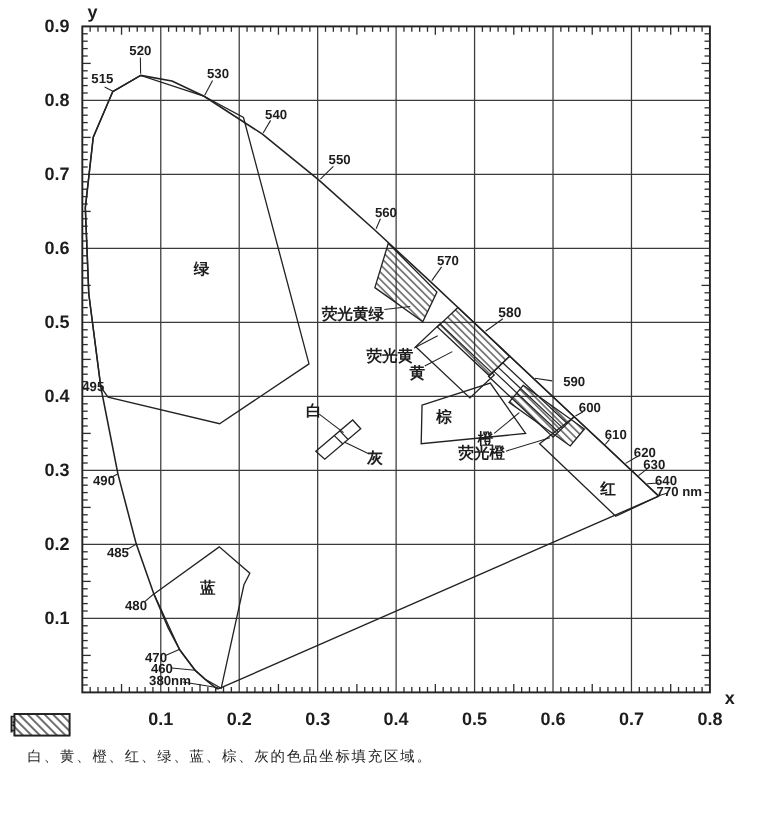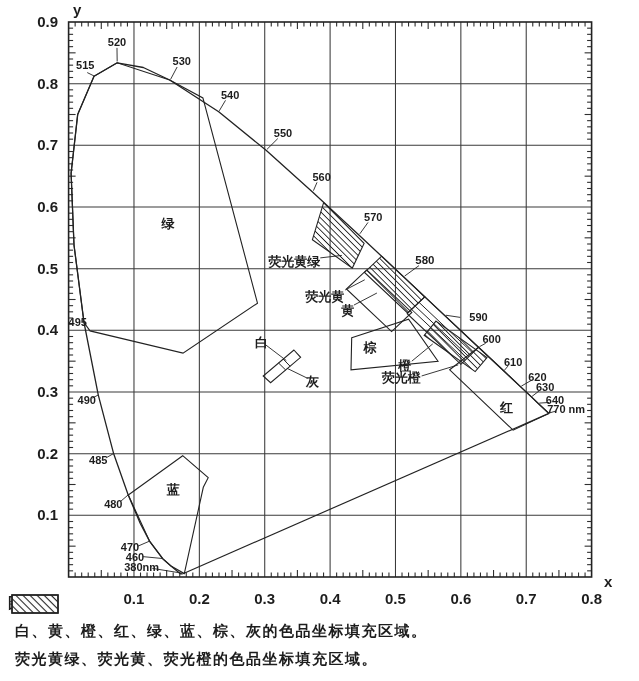--- a/index.html
+++ b/index.html
@@ -9,21 +9,21 @@
   text{fill:#1d1d1d;}
   .axisnum{font-size:15px;font-weight:700;}
   .axistitle{font-size:15px;font-weight:700;}
   .wl{font-size:11px;font-weight:700;}
   .wl.b{font-size:11.5px;font-weight:800;}
   .cn{font-size:13px;font-weight:600;}
   .legend{position:absolute;left:8px;top:594px;width:625px;color:#1d1d1d;}
   .legend-title{font-size:15px;font-weight:700;letter-spacing:1px;}
   .legend-row{display:flex;align-items:center;margin-top:9px;}
   .legend-row .sw{flex:0 0 auto;width:48px;height:20px;margin-left:3px;}
-  .legend-row .tx{margin-left:7px;font-size:15px;font-weight:700;letter-spacing:1.5px;white-space:nowrap;}
+  .legend-row .tx{margin-left:15px;font-size:12px;font-weight:400;letter-spacing:1.5px;white-space:nowrap;}
 </style>
 </head>
 <body>
 
 <div class="fig">
   <svg id="plot" width="639" height="610" viewBox="0 0 639 610">
       <defs>
         <pattern id="hatch" width="4.4" height="4.4" patternUnits="userSpaceOnUse" patternTransform="rotate(-45)">
           <line x1="2.2" y1="-1" x2="2.2" y2="5.4" stroke="#222222" stroke-width="0.9"></line>
         </pattern>
@@ -459,16 +459,15 @@
     </div>
     <div class="legend-row">
       <svg class="sw" width="48" height="20">
         <defs>
           <pattern id="lh" width="5" height="5" patternUnits="userSpaceOnUse" patternTransform="rotate(-45)">
             <line x1="2.5" y1="-1" x2="2.5" y2="6" stroke="#222" stroke-width="1.1"></line>
           </pattern>
         </defs>
         <rect x="1" y="1" width="46" height="18" fill="url(#lh)" stroke="#222" stroke-width="1.4"></rect>
       </svg>
-      <span class="tx">荧光黄绿、荧光黄、荧光橙的色品坐标填充区域。</span>
     </div>
   </div>
 </div>
 
 </body></html>

